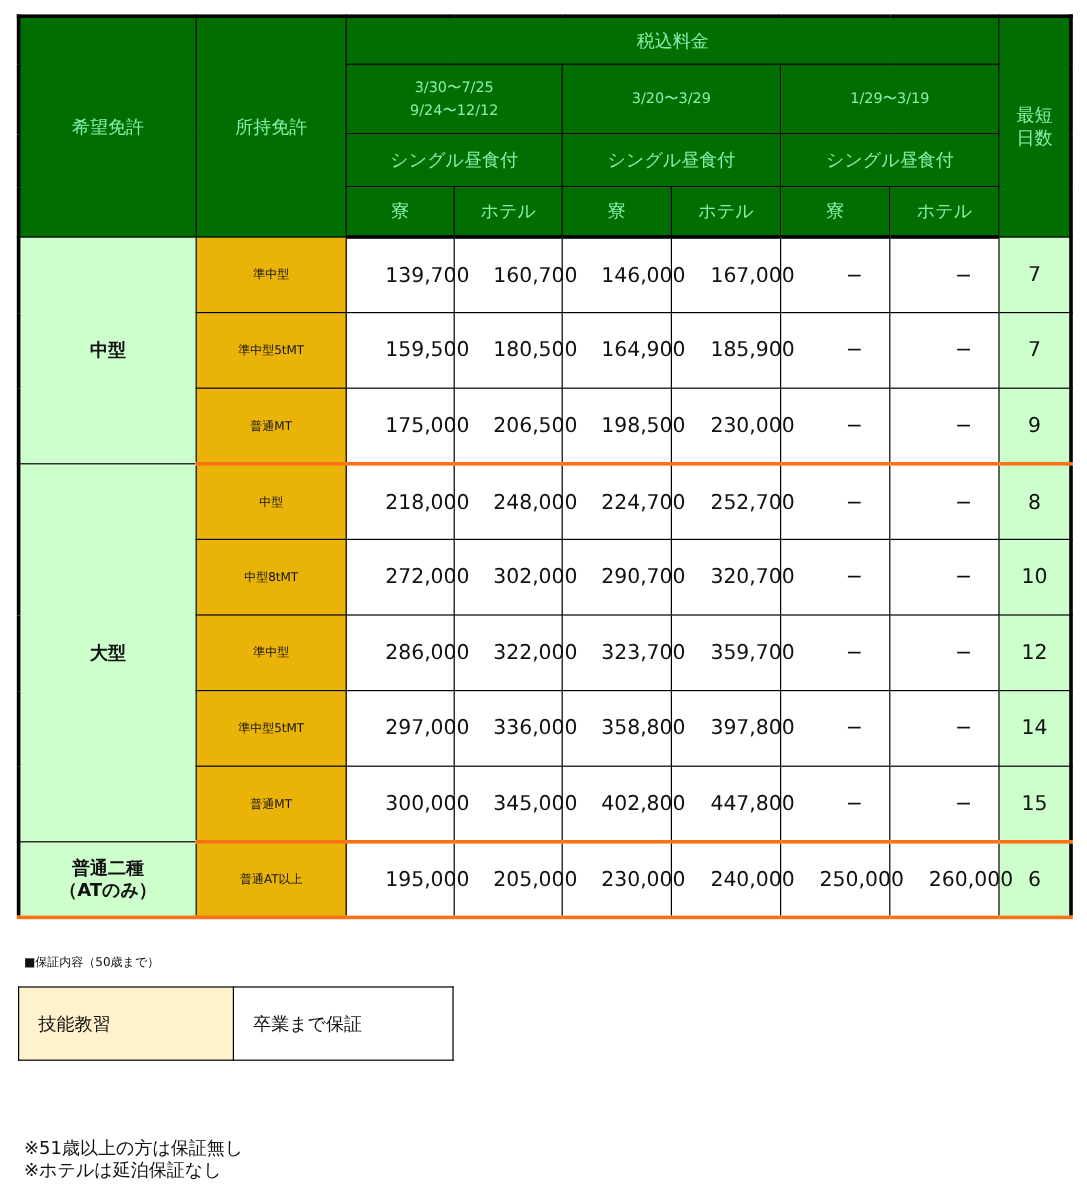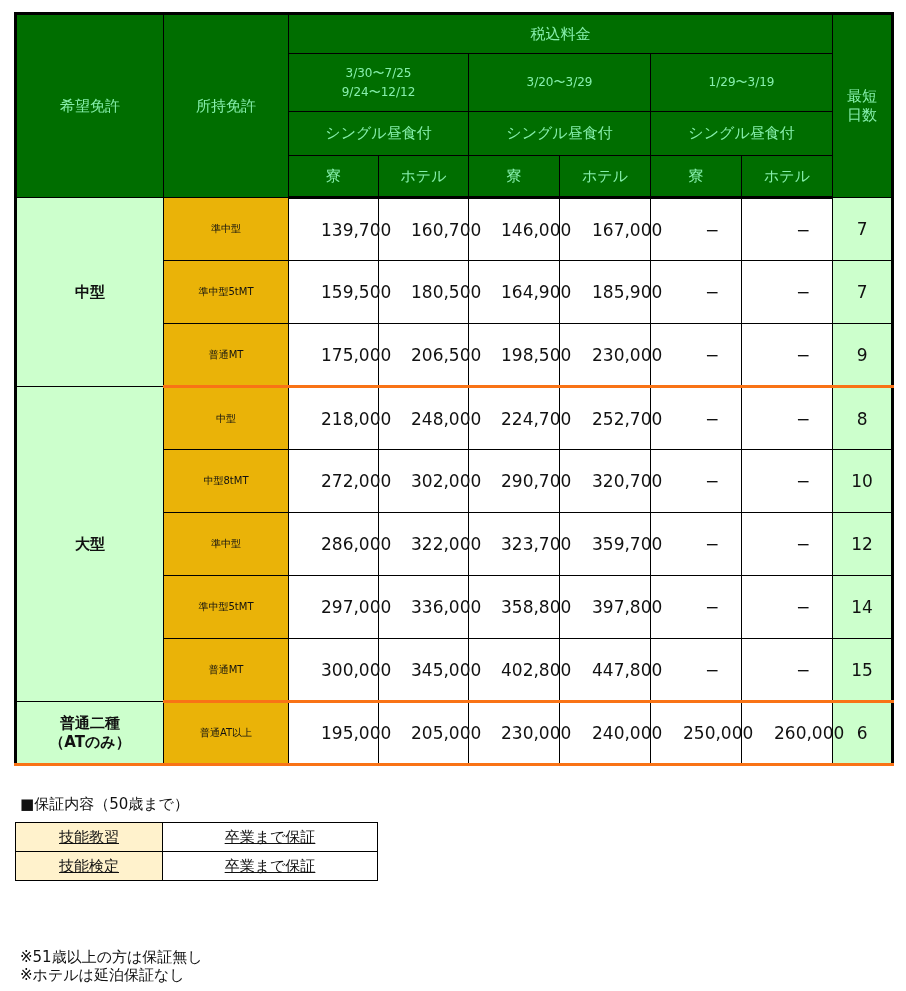--- a/index.html
+++ b/index.html
@@ -13,25 +13,25 @@
   #fee-table th { background: #006e00; color: #86efac; font-size: 15px; }
   #fee-table th.period { font-size: 12px; line-height: 19px; }
   #fee-table thead tr:last-child th { border-bottom: 3px solid #000; }
   #fee-table td.cat { background: #ccffcc; font-weight: bold; font-size: 15px; }
   #fee-table td.held { background: #eab308; font-size: 10px; }
   #fee-table td.days { background: #ccffcc; font-size: 17px; }
   #fee-table td.price { background: #ffffff; font-size: 17px; padding-left: 32px; }
   #fee-table tr.group-end td { border-bottom: 3px solid #f97316; }
   .h-r1 { height: 40px; } .h-r2 { height: 58px; } .h-r3 { height: 44px; } .h-r4 { height: 42px; }
   .b-row { height: 63px; }
-  #guarantee-title { position: absolute; left: 20px; top: 795px; font-size: 15px; }
+  #guarantee-title { position: absolute; left: 20px; top: 795px; font-size: 10px; }
   #guarantee-table { position: absolute; left: 15px; top: 822px; width: 363px;
                      border: 1.5px solid #000; table-layout: fixed; }
-  #guarantee-table td { border: 1.5px solid #000; height: 28px; text-align: center;
-                        font-size: 15px; padding: 0; text-decoration: underline; }
+  #guarantee-table td { border: 1.5px solid #000; height: 28px; 
+                        font-size: 15px; padding: 16px; }
   #guarantee-table td.gkey { background: #fff2cc; width: 146px; }
   #guarantee-table td.gval { background: #ffffff; }
   .note { position: absolute; left: 20px; font-size: 15px; }
 </style>
 </head>
 <body>
 
 <table id="fee-table">
   <colgroup>
     <col style="width:148px">
@@ -170,20 +170,16 @@
     </tbody>
 </table>
 
 <div id="guarantee-title">■保証内容（50歳まで）</div>
 <table id="guarantee-table">
   <tbody>
     <tr>
       <td class="gkey">技能教習</td>
       <td class="gval">卒業まで保証</td>
     </tr>
-    <tr>
-      <td class="gkey">技能検定</td>
-      <td class="gval">卒業まで保証</td>
-    </tr>
   </tbody>
 </table>
 <div class="note" style="top:918px;margin-top:48px;">※ホテルは延泊保証なし</div>
 <div class="note" style="top:948px;">※51歳以上の方は保証無し</div>
 
 </body></html>

